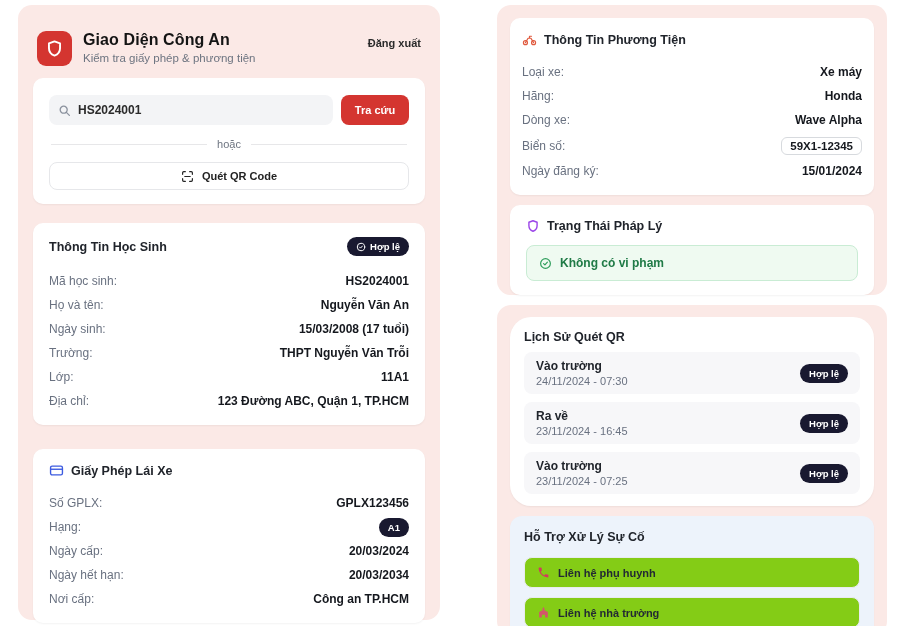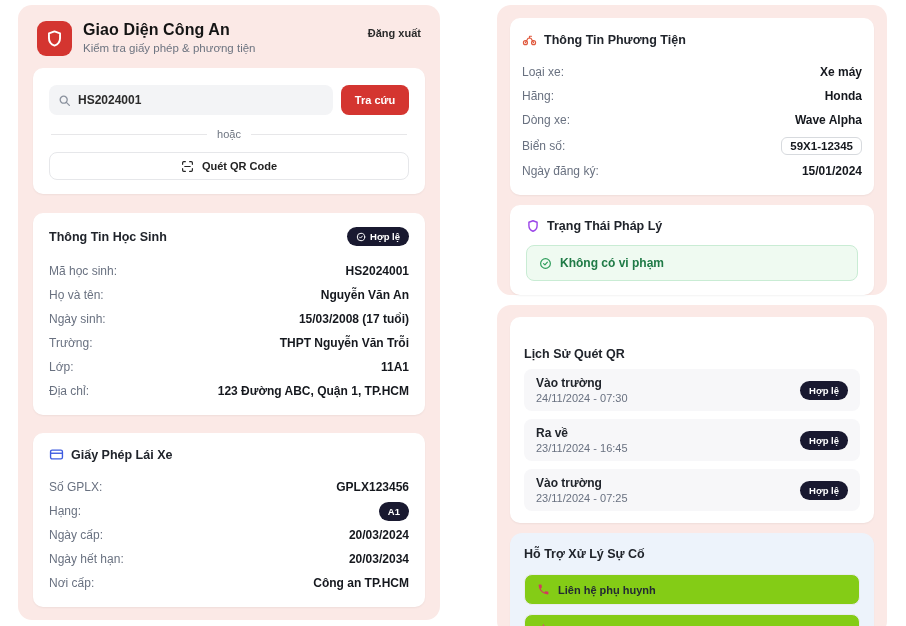--- a/index.html
+++ b/index.html
@@ -1,21 +1,21 @@
 <!DOCTYPE html>
 <html lang="vi"><head>
 <meta charset="utf-8">
 <style>
   * { margin:0; padding:0; box-sizing:border-box; }
   html,body { width:906px; height:626px; overflow:hidden; background:#ffffff;
     font-family:"Liberation Sans","DejaVu Sans",sans-serif; color:#1a1a1a; }
   .page { display:flex; gap:57px; padding:5px 0 0 18px; }
 
   .panel { background:#fbe9e6; border-radius:14px; }
-  .left-panel { width:422px; height:615px; padding:10px 15px 14px; }
+  .left-panel { width:422px; height:615px; padding:20px 15px 14px; }
   .right-col { width:390px; display:flex; flex-direction:column; gap:10px; }
   .right-panel-1 { height:290px; padding:13px; }
   .right-panel-2 { height:330px; padding:12px 13px; }
 
   .card { background:#ffffff; border-radius:10px; box-shadow:0 1px 2px rgba(0,0,0,.05); }
 
   
   .app-header { display:flex; align-items:flex-start; padding:6px 4px 12px; }
   .logo { width:35px; height:35px; border-radius:9px; background:#d43530;
     display:flex; align-items:center; justify-content:center; flex:none; }
@@ -155,21 +155,21 @@
       <div class="row">
         <span class="lbl">Lớp:</span>
         <span class="val">11A1</span>
       </div>
       <div class="row">
         <span class="lbl">Địa chỉ:</span>
         <span class="val">123 Đường ABC, Quận 1, TP.HCM</span>
       </div>
     </div>
 
-    <div class="card info-card" style="margin-top:18px;">
+    <div class="card info-card" style="margin-top:24px;">
       <div class="card-head">
         <div class="card-title">
           <span>
             <svg width="15" height="15" viewBox="0 0 24 24" fill="none" stroke="#3d5be0" stroke-width="2.2">
               <rect x="2.5" y="5" width="19" height="14" rx="2.5"></rect>
                 <path d="M2.5 10h19"></path>
             </svg>
           </span>
           <span>Giấy Phép Lái Xe</span>
         </div>
@@ -256,21 +256,21 @@
             </svg>
           </span>
           <span>Không có vi phạm</span>
         </div>
       </div>
 
     </div>
 
     <div class="panel right-panel-2">
 
-      <div class="card" style="padding:30px 14px 12px;">
+      <div class="card" style="padding:13px 14px 12px;border-radius:21px;">
         <div class="card-title" style="margin-bottom:4px;">Lịch Sử Quét QR</div>
 
         <div class="qr-item">
           <div>
             <div class="t1">Vào trường</div>
             <div class="t2">24/11/2024 - 07:30</div>
           </div>
           <span class="pill-dark">Hợp lệ</span>
         </div>
         <div class="qr-item">

